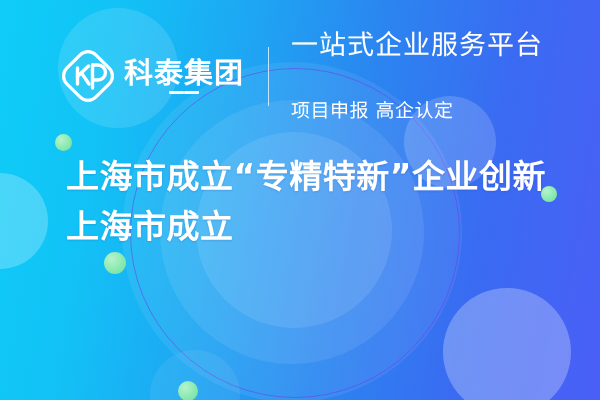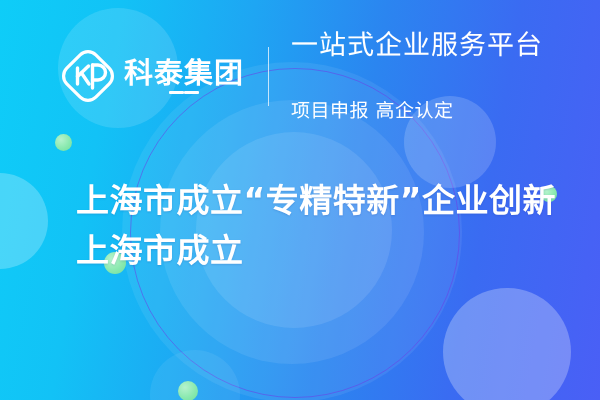--- a/index.html
+++ b/index.html
@@ -204,24 +204,23 @@
     letter-spacing: 0.5px;
     line-height: 1.3;
     margin-top: 8px;
     white-space: nowrap;
     font-family: "DejaVu Serif", "Liberation Serif", serif;
   }
 
   
   .headline {
     position: absolute;
-    left: 76px;
+    left: 66px;
     top: 152px;
     width: 520px;
-    margin-top: 24px;
   }
   .headline-line {
     color: #ffffff;
     font-size: 33px;
     font-weight: bold;
     line-height: 50px;
     letter-spacing: 0.5px;
     white-space: nowrap;
     font-family: "DejaVu Sans", "Liberation Sans", sans-serif;
     text-shadow: 0 1px 2px rgba(20,50,140,0.18);

